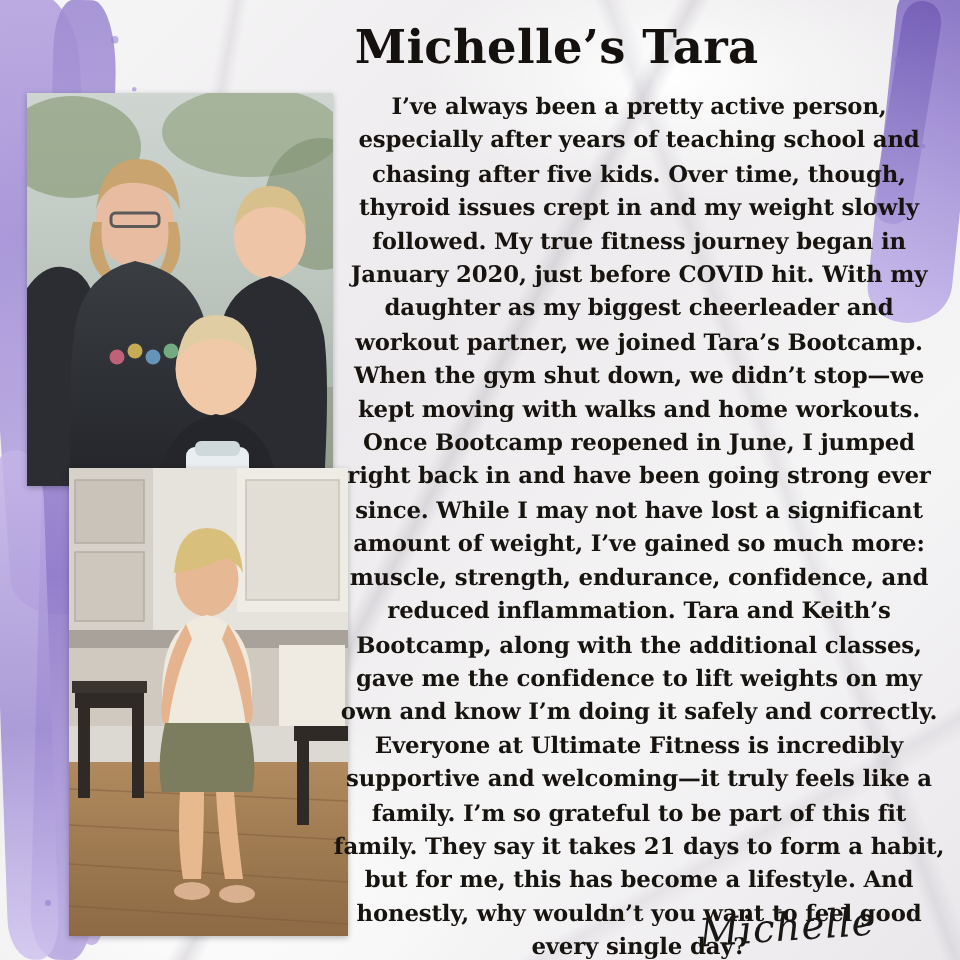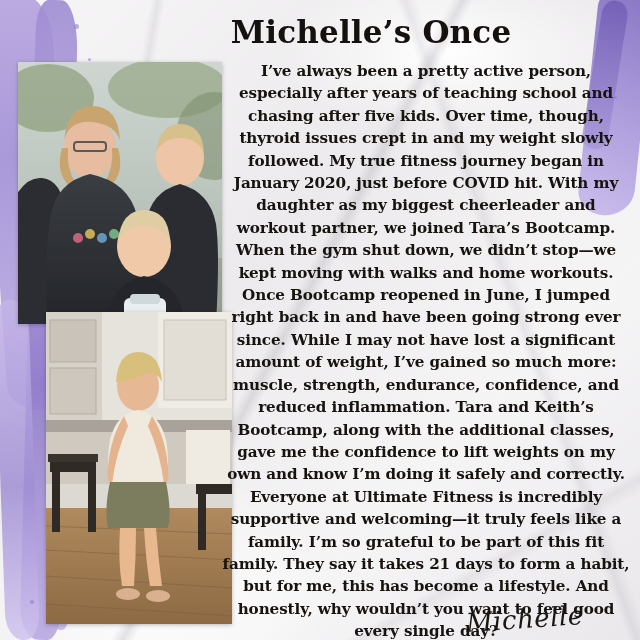--- a/index.html
+++ b/index.html
@@ -170,21 +170,21 @@
   <div class="stroke stroke-right-1"></div>
   <div class="stroke stroke-right-2"></div>
 
   <div class="speck" style="left:74px; top:24px; width:5px; height:5px;"></div>
   <div class="speck" style="left:88px; top:58px; width:3px; height:3px;"></div>
   <div class="speck" style="left:66px; top:120px; width:4px; height:4px;"></div>
   <div class="speck" style="left:596px; top:38px; width:4px; height:4px;"></div>
   <div class="speck" style="left:614px; top:96px; width:3px; height:3px;"></div>
   <div class="speck" style="left:30px; top:600px; width:4px; height:4px;"></div>
 
-  <div class="title">Michelle’s Once</div>
+  <div class="title">Michelle’s Tara</div>
 
   <div class="photo photo-top">
     <svg width="204" height="262" viewBox="0 0 204 262">
       <defs>
         <linearGradient id="skyTop" x1="0" y1="0" x2="0" y2="1">
           <stop offset="0%" stop-color="#cfd6d2"></stop>
           <stop offset="55%" stop-color="#b9c3bb"></stop>
           <stop offset="100%" stop-color="#9aa99b"></stop>
         </linearGradient>
         <linearGradient id="shirtG" x1="0" y1="0" x2="0" y2="1">

